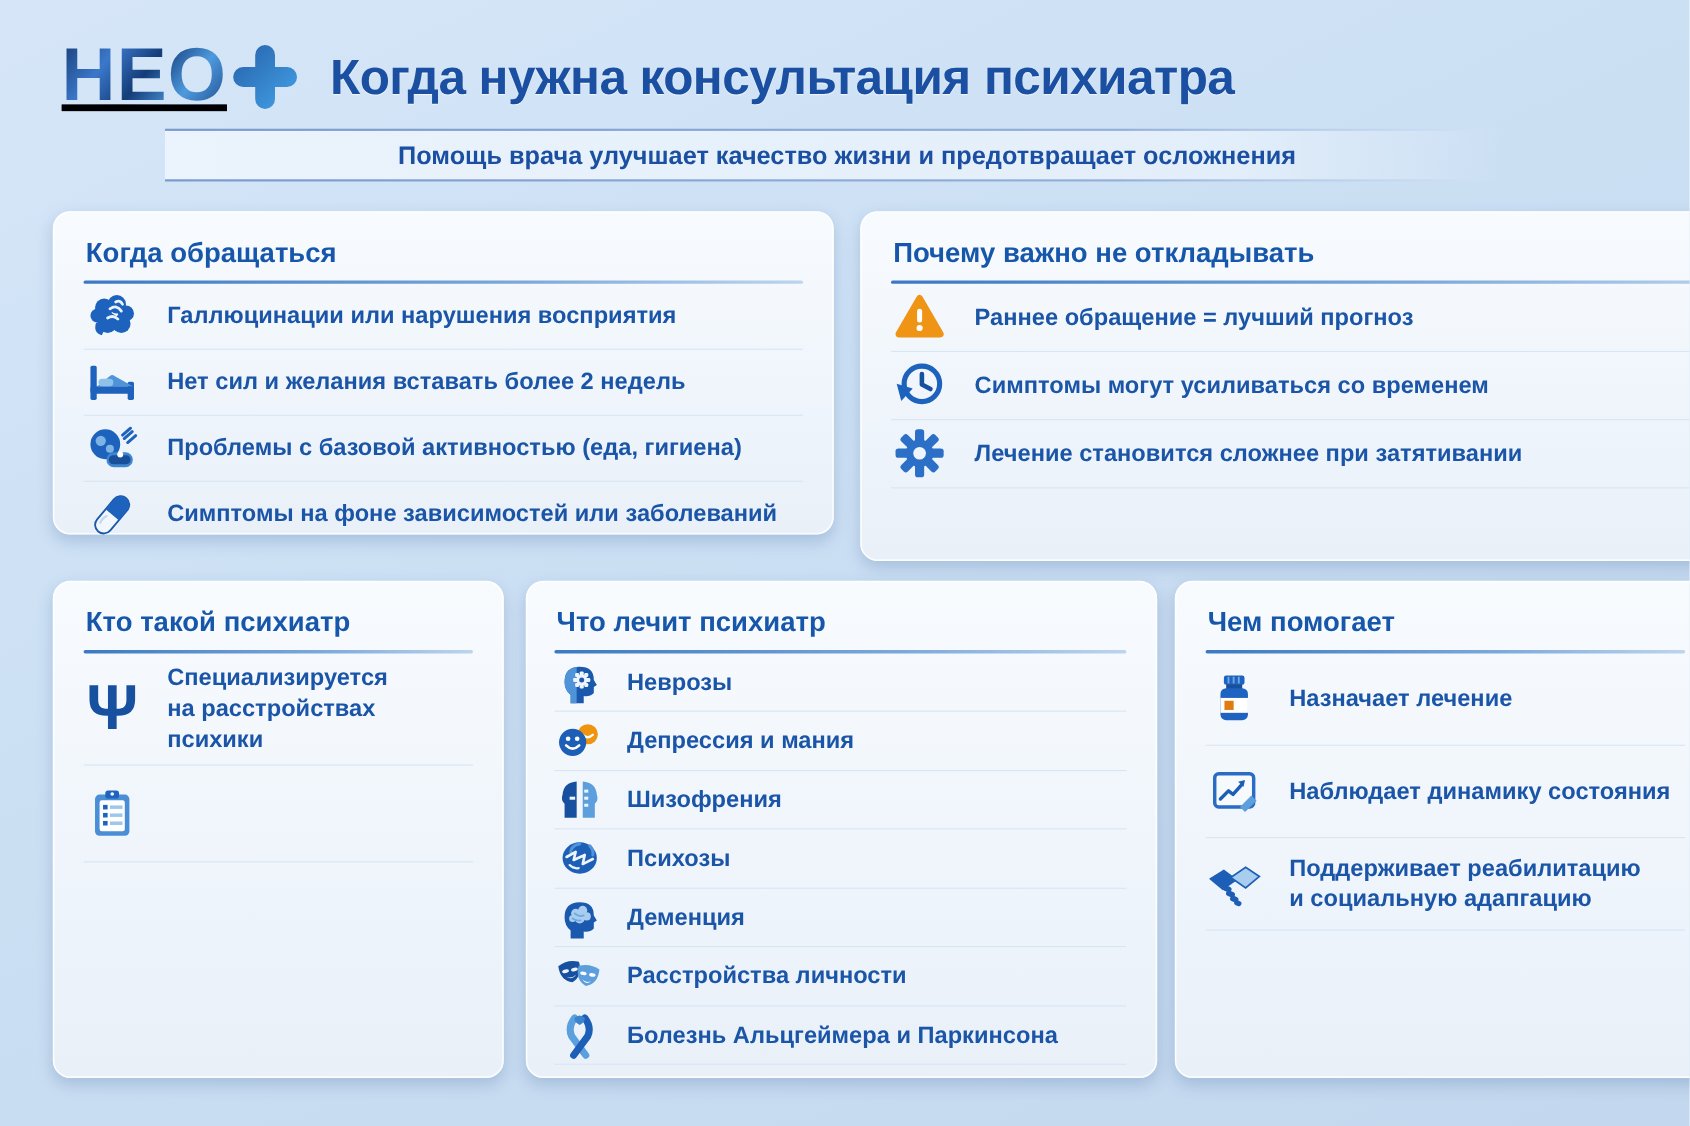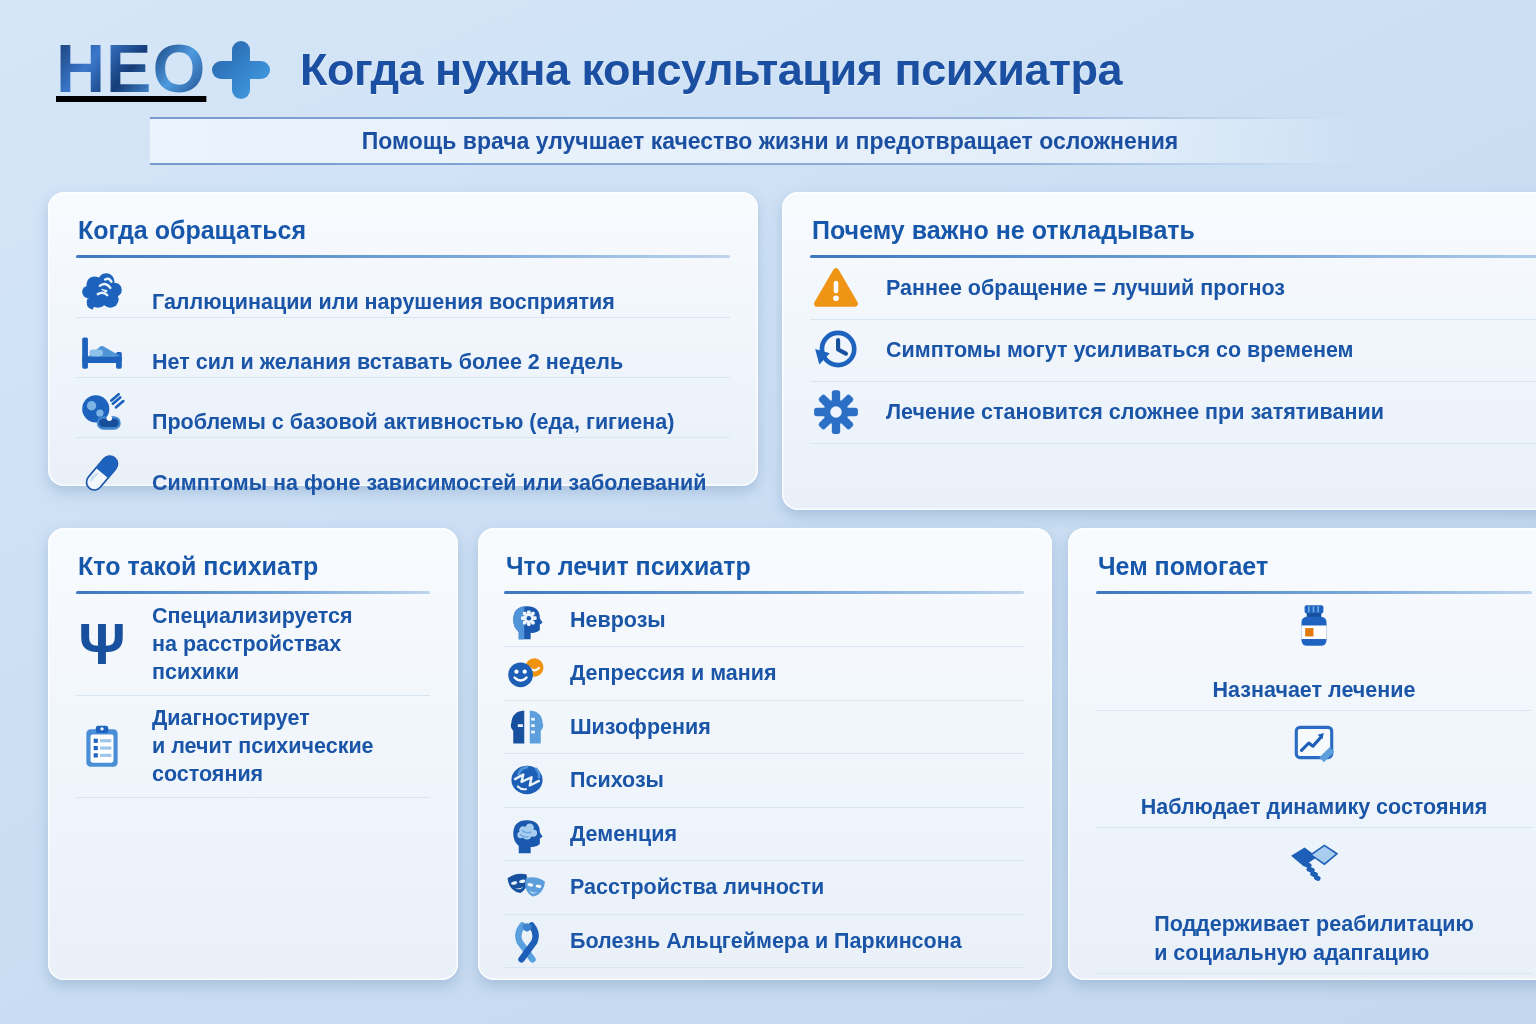--- a/index.html
+++ b/index.html
@@ -40,25 +40,25 @@
   .card-when  {left:48px;  top:192px; width:710px; height:294px;}
   .card-why   {left:782px; top:192px; width:847px; height:318px;}
   .card-who   {left:48px;  top:528px; width:410px; height:452px;}
   .card-treats{left:478px; top:528px; width:574px; height:452px;padding-left:26px;}
   .card-helps {left:1068px;top:528px; width:492px; height:452px;}
   .card-title{font-size:25px;font-weight:bold;color:#1757ab;padding:4px 2px 10px 2px;}
   .rule{height:2.5px;border-radius:2px;
     background:linear-gradient(to right,#3c79c2 0%,#7aa8d9 60%,#bdd5ee 100%);}
   .row{display:flex;align-items:center;gap:24px;border-bottom:1px solid #d8e5f3;box-sizing:border-box;}
   .row.no-sep{border-bottom:none;}
-  .card-when .row{height:60px;align-items:flex-end;}
+  .card-when .row{height:60px;}
   .card-why .row{height:62px;}
   .card-who .row{min-height:88px;padding:8px 0;}
   .card-treats .row{height:53.5px;gap:20px;}
-  .card-helps .row{min-height:84px;padding:6px 0;flex-direction:column;}
+  .card-helps .row{min-height:84px;padding:6px 0;}
   .icon-cell{flex:0 0 52px;display:flex;justify-content:center;align-items:center;}
   .icon-cell svg{width:50px;height:50px;display:block;}
   .card-treats .icon-cell{flex-basis:46px;}
   .card-treats .icon-cell svg{width:44px;height:44px;}
   .psi{font-size:58px;font-weight:bold;color:#17509e;line-height:1;}
   .row-text{font-size:21.5px;font-weight:bold;color:#1a55a8;white-space:pre-line;line-height:1.32;}
 </style>
 </head>
 <body>
 
@@ -199,22 +199,20 @@
               <rect x="16" y="24" width="4" height="4"></rect>
               <rect x="16" y="31" width="4" height="4"></rect>
           </g>
           <g fill="#9cc6ec">
             <rect x="22" y="17.5" width="11" height="3"></rect>
               <rect x="22" y="24.5" width="11" height="3"></rect>
               <rect x="22" y="31.5" width="11" height="3"></rect>
           </g>
         </svg>
       </span>
-      <span class="row-text">Диагностирует
-и лечит психические состояния</span>
     </div>
   </div>
 
   <div class="card card-treats">
     <div class="card-title">Что лечит психиатр</div>
     <div class="rule"></div>
     <div class="row">
       <span class="icon-cell">
         <svg viewBox="0 0 48 48">
           <path d="M15 45 V37 Q9 32 9 24 Q9 9 24 9 Q38 9 38 22 L41 27 L38 29 V35 Q34 39 28 38 V45 Z" fill="#1a59ae"></path>

